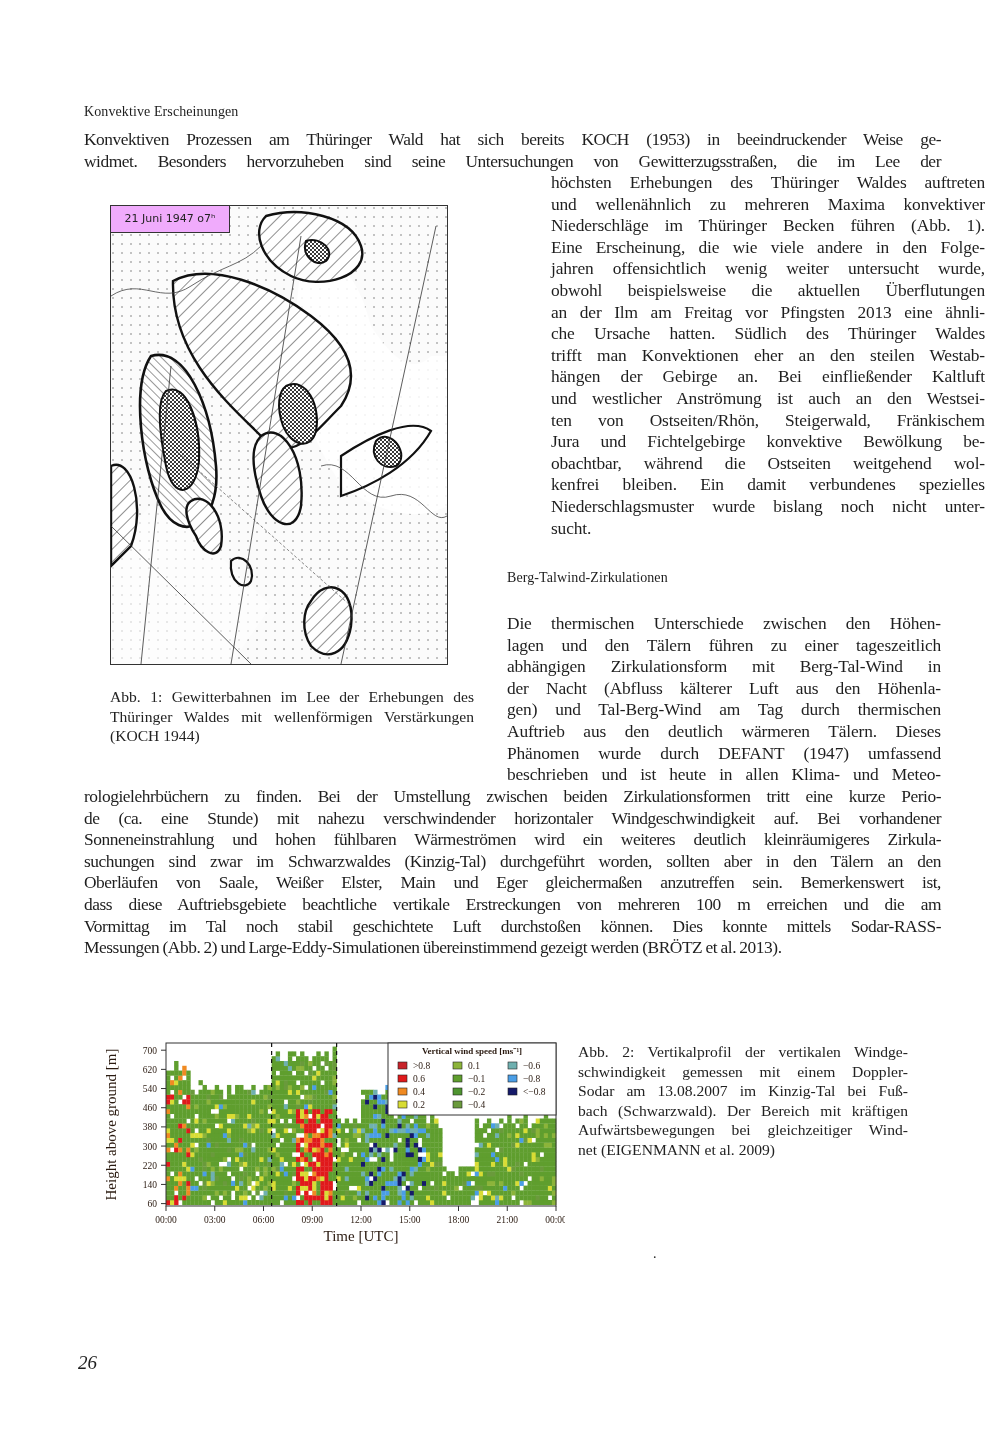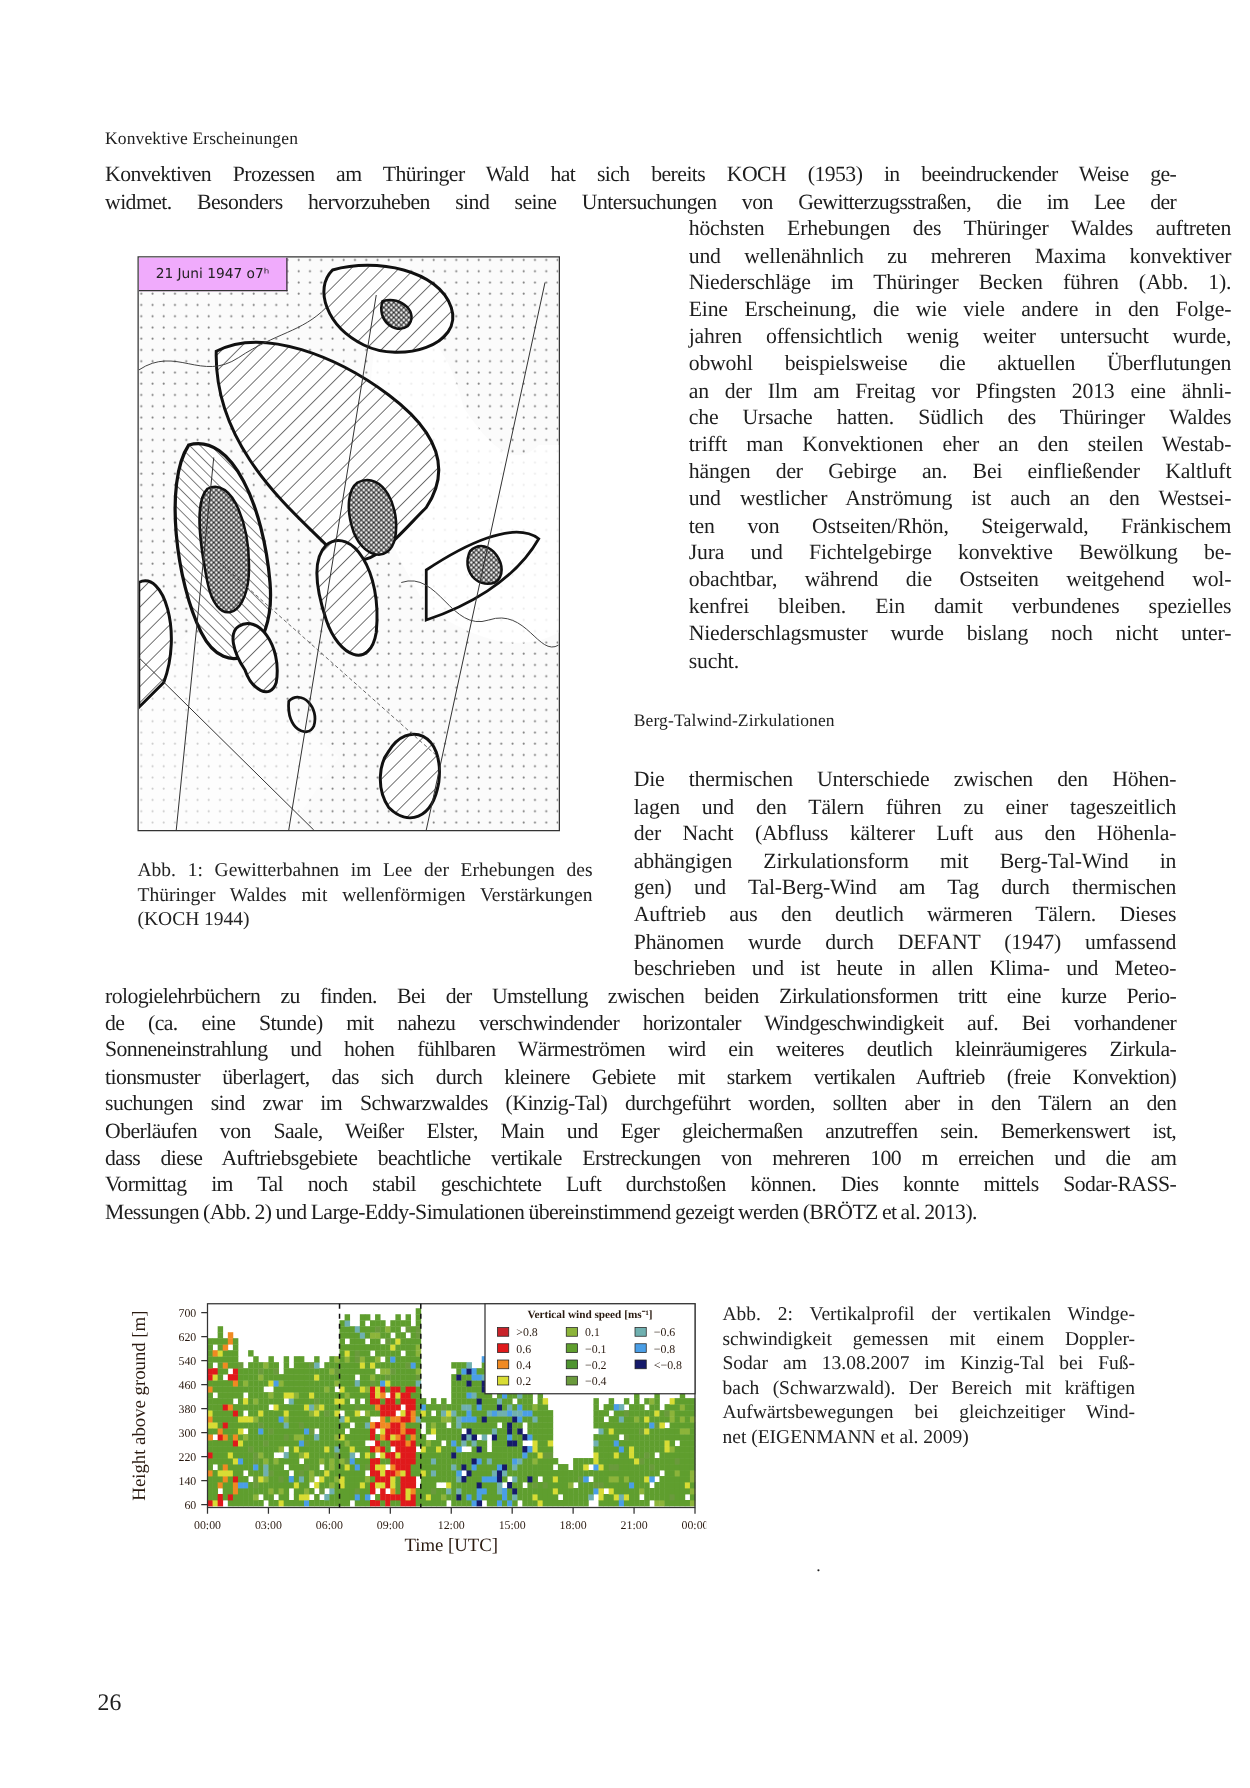--- a/index.html
+++ b/index.html
@@ -17,21 +17,21 @@
   .caption span.line.last { text-align-last:left; }
   .narrow span.line { letter-spacing:-0.15px; }
   .full span.line { letter-spacing:-0.45px; word-spacing:-0.6px; }
 
   #map-figure { left:110px; top:205px; width:336px; height:458px; border:1.5px solid #333; background:#fbfbfb; overflow:hidden; }
   #map-figure svg { display:block; }
   #map-date-label { position:absolute; left:0; top:0; width:118px; height:26px; border-right:1.5px solid #333; border-bottom:1.5px solid #333; background:#f0abfc; font-family:"DejaVu Sans", sans-serif; font-size:11px; line-height:26px; text-align:center; color:#222; }
 
   #chart-wrap { left:100px; top:1035px; width:465px; height:215px; }
   #chart-wrap svg text { font-family:"Liberation Serif", serif; fill:#2a1a10; }
-  #page-number { left:78px; top:1352px; font-size:19px; }
+  #page-number { left:78px; top:1352px; font-size:19px;font-style:italic; }
 </style>
 </head>
 <body>
 
 <div class="abs heading" style="left:84px; top:104px;">Konvektive Erscheinungen</div>
 
 <div class="abs para full" style="left:84px; top:129px; width:857px;">
   <span class="line">Konvektiven Prozessen am Thüringer Wald hat sich bereits KOCH (1953) in beeindruckender Weise ge-</span>
   <span class="line">widmet. Besonders hervorzuheben sind seine Untersuchungen von Gewitterzugsstraßen, die im Lee der</span>
 </div>
@@ -111,33 +111,32 @@
     <span class="line">Abb. 1: Gewitterbahnen im Lee der Erhebungen des</span>
     <span class="line">Thüringer Waldes mit wellenförmigen Verstärkungen</span>
     <span class="line last">(KOCH 1944)</span>
   </div>
 
 <div class="abs heading" style="left:507px; top:570px;">Berg-Talwind-Zirkulationen</div>
 
 <div class="abs para narrow" id="col2" style="left:507px; top:613px; width:434px;">
     <span class="line">Die thermischen Unterschiede zwischen den Höhen-</span>
     <span class="line">lagen und den Tälern führen zu einer tageszeitlich</span>
+    <span class="line">abhängigen Zirkulationsform mit Berg-Tal-Wind in</span>
     <span class="line">der Nacht (Abfluss kälterer Luft aus den Höhenla-</span>
-    <span class="line">abhängigen Zirkulationsform mit Berg-Tal-Wind in</span>
     <span class="line">gen) und Tal-Berg-Wind am Tag durch thermischen</span>
     <span class="line">Auftrieb aus den deutlich wärmeren Tälern. Dieses</span>
     <span class="line">Phänomen wurde durch DEFANT (1947) umfassend</span>
     <span class="line">beschrieben und ist heute in allen Klima- und Meteo-</span>
   </div>
 
 <div class="abs para full" id="full2" style="left:84px; top:786px; width:857px;">
     <span class="line">rologielehrbüchern zu finden. Bei der Umstellung zwischen beiden Zirkulationsformen tritt eine kurze Perio-</span>
     <span class="line">de (ca. eine Stunde) mit nahezu verschwindender horizontaler Windgeschwindigkeit auf. Bei vorhandener</span>
     <span class="line">Sonneneinstrahlung und hohen fühlbaren Wärmeströmen wird ein weiteres deutlich kleinräumigeres Zirkula-</span>
-    <span class="line">tionsmuster überlagert, das sich durch kleinere Gebiete mit starkem vertikalen Auftrieb (freie Konvektion)</span>
     <span class="line">suchungen sind zwar im Schwarzwaldes (Kinzig-Tal) durchgeführt worden, sollten aber in den Tälern an den</span>
     <span class="line">Oberläufen von Saale, Weißer Elster, Main und Eger gleichermaßen anzutreffen sein. Bemerkenswert ist,</span>
     <span class="line">dass diese Auftriebsgebiete beachtliche vertikale Erstreckungen von mehreren 100 m erreichen und die am</span>
     <span class="line">Vormittag im Tal noch stabil geschichtete Luft durchstoßen können. Dies konnte mittels Sodar-RASS-</span>
     <span class="line last">Messungen (Abb. 2) und Large-Eddy-Simulationen übereinstimmend gezeigt werden (BRÖTZ et al. 2013).</span>
   </div>
 
 <div class="abs" id="chart-wrap">
   <svg id="chart-svg" width="465" height="215" viewBox="0 0 465 215">
       <rect x="66" y="165.00735294117646" width="4.3625" height="5.094117647058823" fill="#e0191b"></rect>

